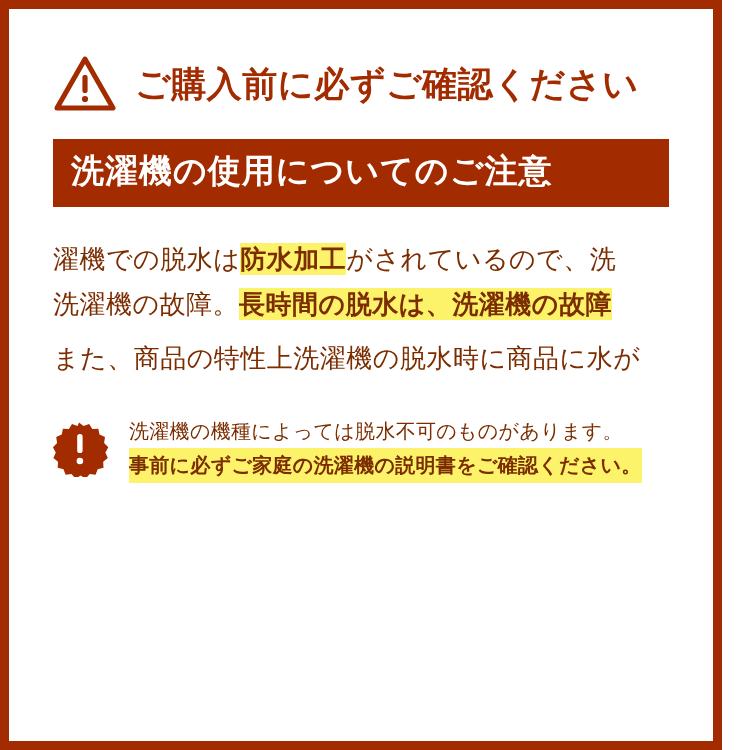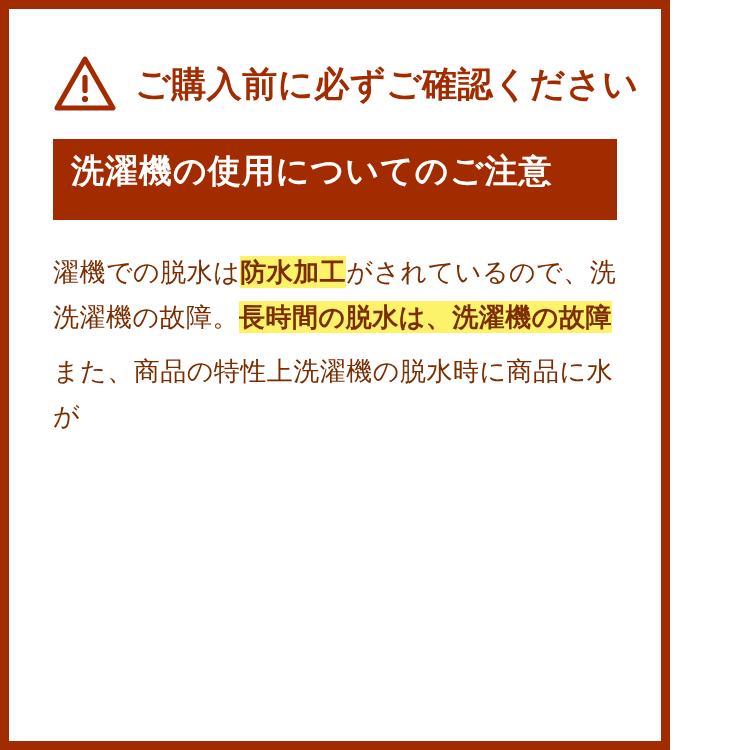--- a/index.html
+++ b/index.html
@@ -9,21 +9,21 @@
   body {
     width: 750px;
     height: 750px;
     background: #ffffff;
     font-family: "Liberation Sans", sans-serif;
     -webkit-font-smoothing: antialiased;
   }
   .notice-card {
     position: relative;
     box-sizing: border-box;
-    width: 670px;
+    width: 722px;
     height: 750px;
     border: 9px solid #a32b00;
     background: #ffffff;
     padding: 38px 44px 0 44px;
   }
   
   .heading-row {
     display: flex;
     align-items: center;
     gap: 18px;
@@ -44,21 +44,21 @@
     white-space: nowrap;
   }
   
   .banner {
     margin-top: 26px;
     background: #a32b00;
     color: #ffffff;
     font-size: 33px;
     font-weight: bold;
     letter-spacing: 1px;
-    padding: 13px 18px 30px 18px;
+    padding: 13px 18px 17px 18px;
     box-sizing: border-box;
     line-height: 1.15;
   }
   
   .body-block {
     margin-top: 30px;
     color: #7b2d00;
     font-size: 26px;
     line-height: 1.72;
     letter-spacing: 0.5px;
@@ -116,14 +116,25 @@
   </div>
 
   <div class="banner">洗濯機の使用についてのご注意</div>
 
   <div class="body-block">
     <p><span>濯機での脱水は</span><span class="hl">防水加工</span><span>がされているので、洗</span></p>
     <p><span>洗濯機の故障。</span><span class="hl">長時間の脱水は、洗濯機の故障</span></p>
     <p class="para-gap">また、商品の特性上洗濯機の脱水時に商品に水が</p>
   </div>
 
+  <div class="footnote">
+    <svg class="excl-badge" viewBox="0 0 56 56" aria-hidden="true">
+      <path d="M28 1.5 l4.6 3.6 5.6-2.1 3.1 5.1 6-0.4 1.2 5.9 5.5 2.5-0.9 5.9 4.2 4.3-2.9 5.2 2.4 5.5-4.6 3.7 0.3 6-5.8 1.5-2.1 5.6-5.9-0.8-3.9 4.6-5.2-3-5.2 3-3.9-4.6-5.9 0.8-2.1-5.6-5.8-1.5 0.3-6-4.6-3.7 2.4-5.5-2.9-5.2 4.2-4.3-0.9-5.9 5.5-2.5 1.2-5.9 6 0.4 3.1-5.1 5.6 2.1z" fill="#a32b00" transform="translate(-2,0)"></path>
+      <rect x="24.2" y="13" width="5.4" height="19" rx="2.6" fill="#ffffff"></rect>
+      <circle cx="26.9" cy="40" r="3.3" fill="#ffffff"></circle>
+    </svg>
+    <div class="footnote-text">
+      <p>洗濯機の機種によっては脱水不可のものがあります。</p>
+      <p class="hl fn-strong">事前に必ずご家庭の洗濯機の説明書をご確認ください。</p>
+    </div>
+  </div>
 
 </div>
 
 </body></html>

